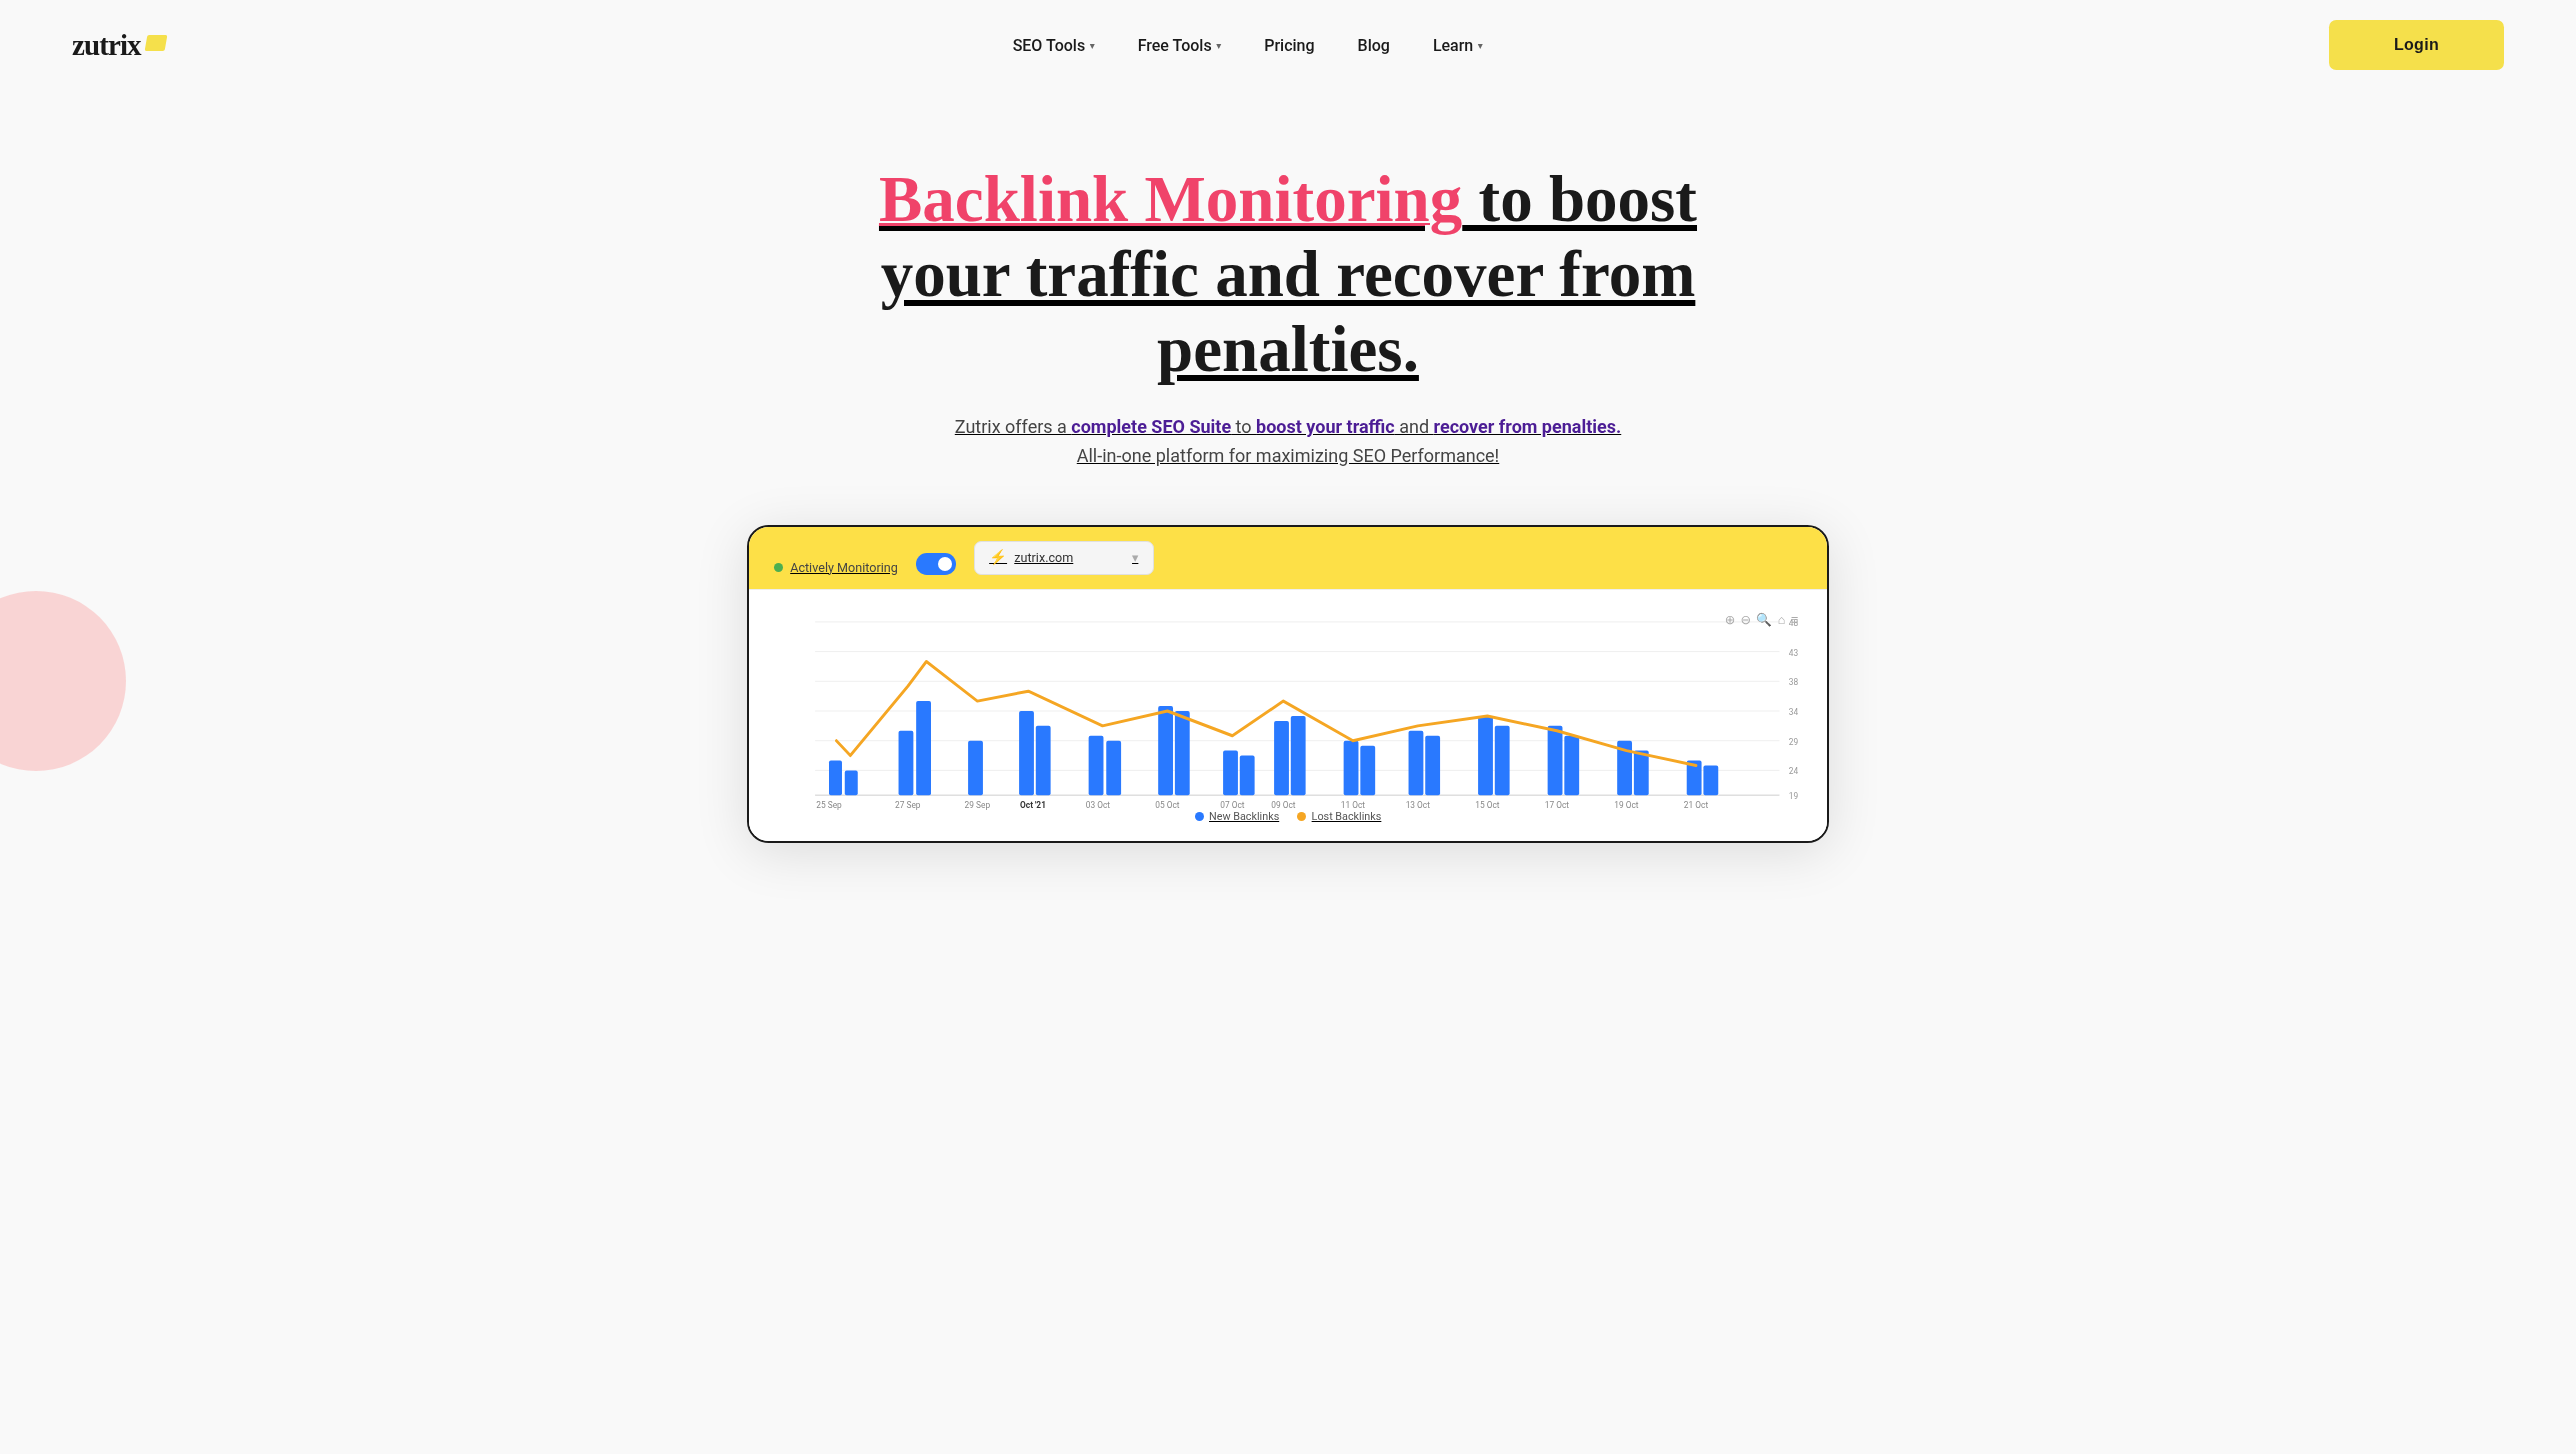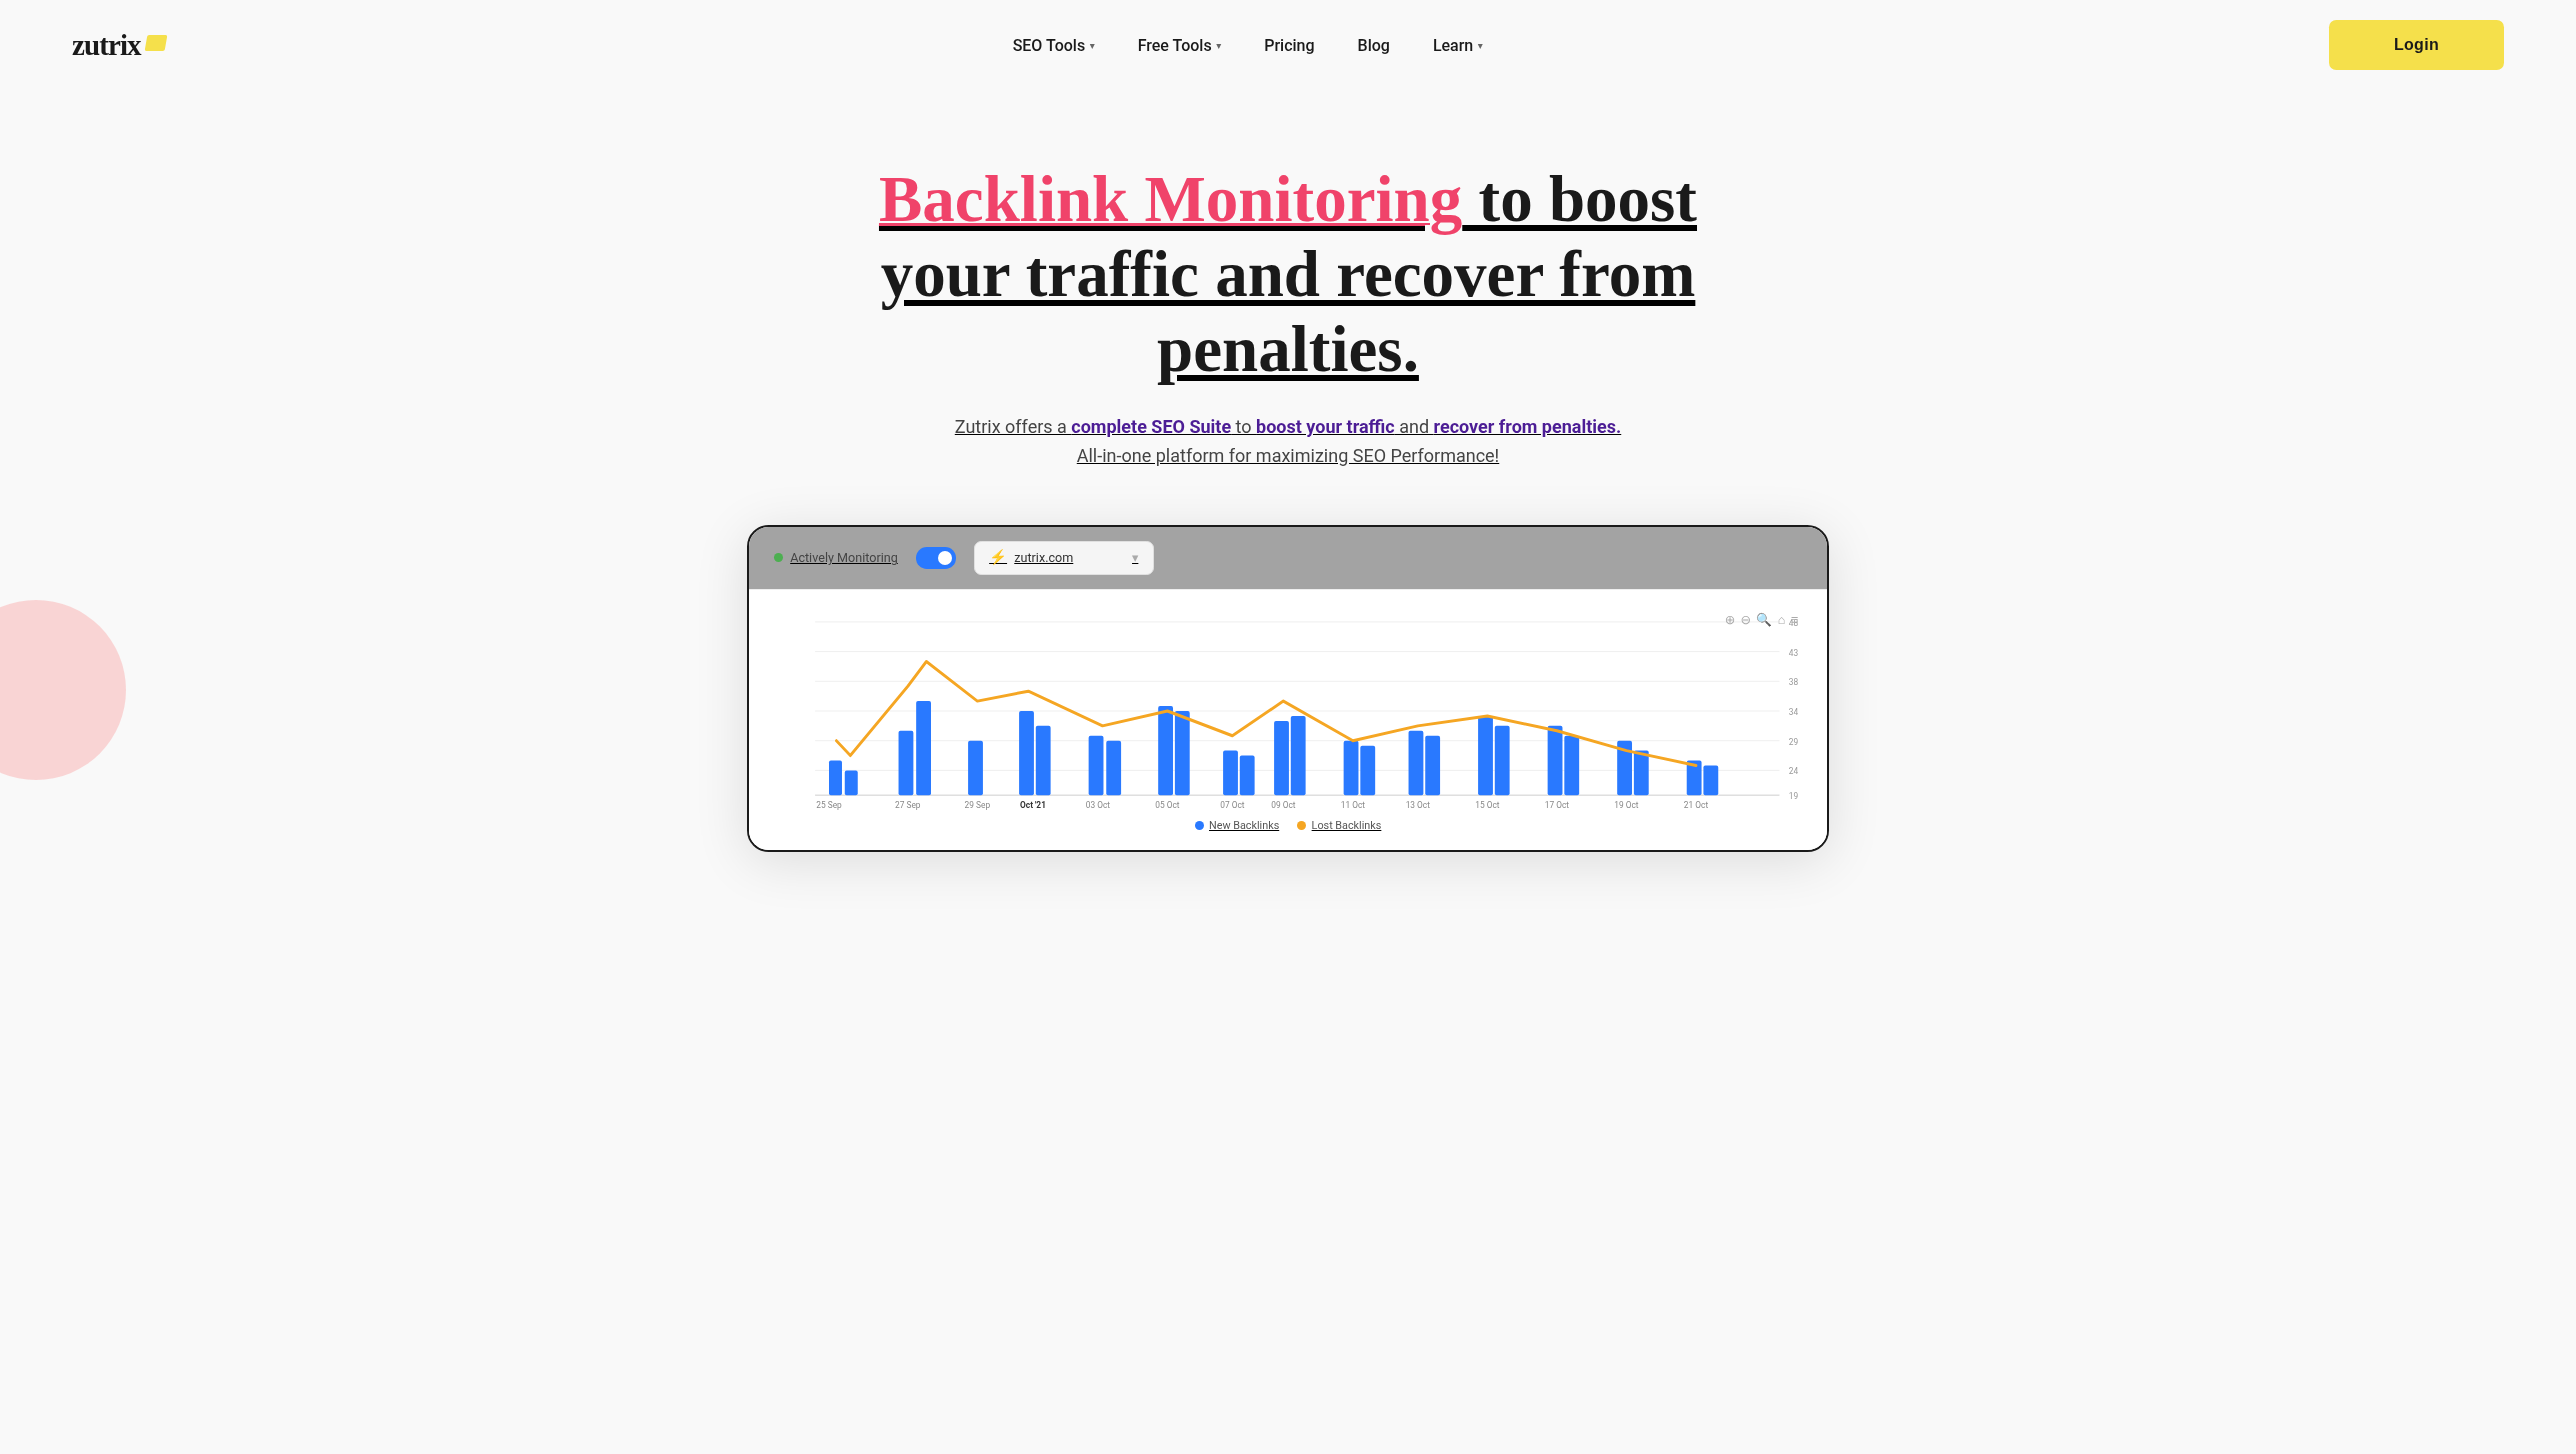--- a/index.html
+++ b/index.html
@@ -130,25 +130,25 @@
     }
     .dashboard-frame {
       background: #fff;
       border: 2.7px solid #1a1a1a;
       border-radius: 21.6px;
       overflow: hidden;
       box-shadow: 0 9px 54px rgba(0,0,0,0.12);
     }
     .dashboard-topbar {
       display: flex;
-      align-items: center;
+      align-items: flex-end;
       gap: 18px;
       padding: 14.4px 25px;
       border-bottom: 0.9px solid #eee;
-      background: #a3a3a3;
+      background: #fde047;
     }
     .monitor-indicator {
       display: flex;
       align-items: center;
       gap: 7.2px;
       font-size: 12.6px;
       color: #444;
     }
     .green-dot {
       width: 9px;
@@ -209,21 +209,20 @@
       height: 198px;
     }
     .chart-svg {
       width: 100%;
       height: 100%;
     }
     .chart-legend {
       display: flex;
       justify-content: center;
       gap: 18px;
-      margin-top: 9px;
       font-size: 10.8px;
       color: #555;
     }
     .legend-item {
       display: flex;
       align-items: center;
       gap: 5.4px;
     }
     .legend-dot-blue {
       width: 9px;

